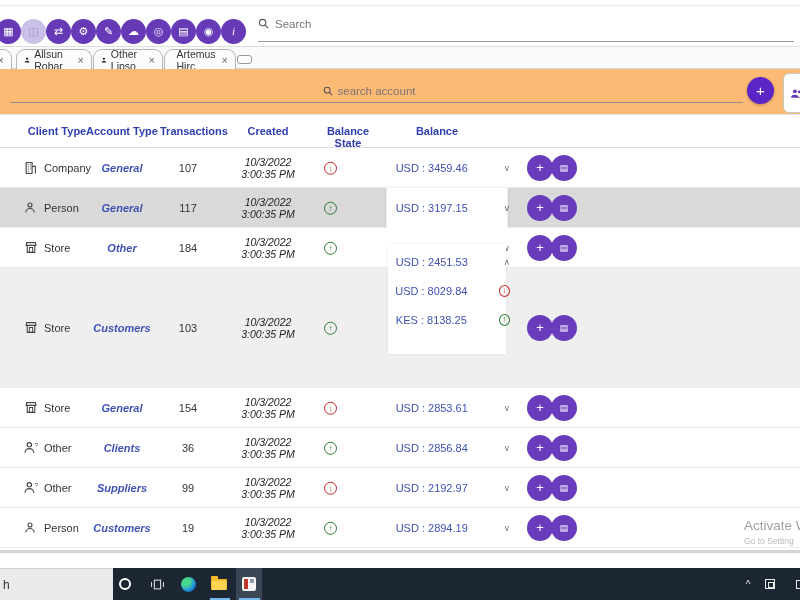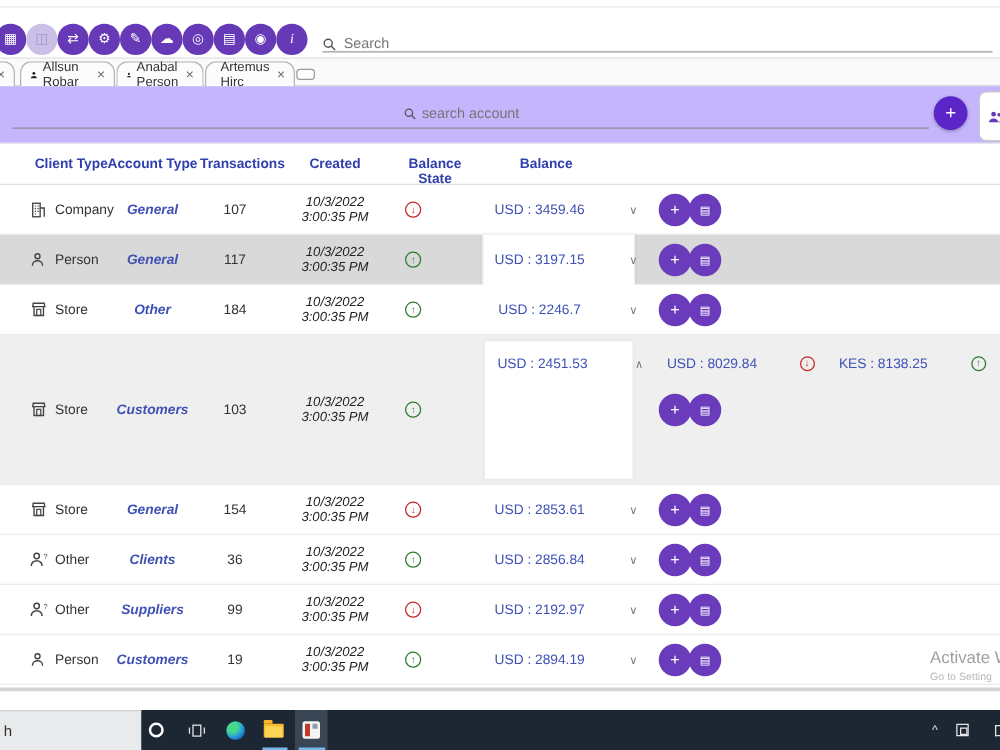--- a/index.html
+++ b/index.html
@@ -5,33 +5,33 @@
   * { margin:0; padding:0; box-sizing:border-box; }
   body { font-family:"Liberation Sans", sans-serif; background:#fff; }
   #screen { position:relative; width:800px; height:600px; background:#fff; overflow:hidden; }
 
   
   .toolbar { position:absolute; left:0; top:0; width:800px; height:47px; background:#fff; border-bottom:1px solid #dcdcdc; }
   .toolbar::before { content:""; position:absolute; left:0; top:5px; width:800px; height:1px; background:#ececec; }
   .tool-btn { position:absolute; top:19px; width:25px; height:25px; border-radius:50%; background:#6639b7; color:#fff;
               display:flex; align-items:center; justify-content:center; font-size:11px; line-height:1; cursor:pointer; }
   .tool-btn.disabled { background:#c9bfe7; color:#a292d6; }
-  .top-search { position:absolute; left:258px; top:18px; width:536px; height:24px; border-bottom:1px solid #9a9a9a; display:flex; align-items:flex-end; gap:6px; }
+  .top-search { position:absolute; left:258px; top:18px; width:536px; height:24px; border-bottom:1px solid #9a9a9a; display:flex; align-items:flex-start; gap:6px; }
   .top-search input { border:none; outline:none; background:transparent; font-size:11.5px; color:#444; width:480px; font-family:inherit; }
   .mag { flex:0 0 auto; }
 
   
   .tabbar { position:absolute; left:0; top:47px; width:800px; height:22px; background:#fafafa; border-bottom:1px solid #d7d7d7; }
   .tab { position:absolute; top:2px; height:20px; background:#fcfcfc; border:1px solid #b5b5b5; border-bottom:none;
          border-radius:9px 9px 0 0; display:flex; align-items:center; gap:4px; padding:0 7px; font-size:10.5px; color:#333; cursor:pointer; }
   .tab .close { color:#666; font-size:11px; margin-left:2px; cursor:pointer; }
   .newtab { position:absolute; left:237px; top:8px; width:15px; height:9px; border:1px solid #9a9a9a; border-radius:3px; background:#fdfdfd; cursor:pointer; }
 
   
-  .acct-row { position:absolute; left:0; top:69px; width:800px; height:46px; background:#c4b5fd; border-bottom:1px solid #e3e3e3; }
+  .acct-row { position:absolute; left:0; top:69px; width:800px; height:46px; background:#fdba74; border-bottom:1px solid #e3e3e3; }
   .acct-search { position:absolute; left:10px; top:12px; width:733px; height:22px; border-bottom:1px solid #8f8f8f; }
   .acct-search input { width:100%; border:none; outline:none; background:transparent; text-align:center; font-size:11.5px; color:#555; font-family:inherit; }
   .acct-search .mag { position:absolute; left:313px; top:5px; }
   .add-account { position:absolute; left:747px; top:77px; width:27px; height:27px; border-radius:50%; background:#5c25c8; color:#fff;
                  font-size:15px; display:flex; align-items:center; justify-content:center; cursor:pointer; box-shadow:0 1px 3px rgba(0,0,0,.3); }
   .side-card { position:absolute; left:783px; top:73px; width:30px; height:40px; background:#fff; border:1px solid #c9c9c9; border-radius:6px 0 0 6px;
                display:flex; align-items:center; padding-left:6px; color:#6639b7; font-size:12px; cursor:pointer; }
 
   
   .thead { position:absolute; left:0; top:115px; width:800px; height:33px; background:#fff; border-bottom:1px solid #e0e0e0; }
@@ -61,21 +61,21 @@
   .state.mini { width:12px; height:12px; }
   .c-balance { left:390px; width:120px; }
   .balance-line { display:flex; align-items:center; height:18px; cursor:pointer;gap:24px; }
   .balance-label { display:inline-block; width:88px; text-align:center; font-size:11px; color:#3f51b5; }
   .chev { color:#777; font-size:9px; margin-left:6px; }
   .state-slot { margin-left:2px; }
   .row .c-balance.boxed::before { content:""; position:absolute; left:-4px; top:-11px; width:120px; height:39px; background:#fff; border:1px solid #f0f0f0; box-shadow:0 0 3px rgba(0,0,0,.08); }
   .row.selected .c-balance.boxed::before { top:-12px; height:40px; }
   .row.expanded .c-balance { top:60px; }
   .row.expanded .c-balance.boxed::before { left:-2px; top:-46px; width:118px; height:110px; border:none; box-shadow:0 0 4px rgba(0,0,0,.06); }
-  .row.expanded .balance-list { position:relative; display:flex; flex-direction:row; gap:11px; transform:translateY(-37px); }
+  .row.expanded .balance-list { position:relative; display:flex; flex-direction:column; gap:11px; transform:translateY(-37px); }
   .balance-list { position:relative; }
   .c-actions { left:527px; width:60px; height:26px; }
   .act-btn { position:absolute; width:26px; height:26px; border-radius:50%; background:#6a3cbb; color:#fff; border:none;
              display:flex; align-items:center; justify-content:center; cursor:pointer; font-size:13px; }
   .act-btn.second { left:24px; font-size:9px; }
 
   
   .scrollband { position:absolute; left:0; top:550px; width:800px; height:3px; background:#d4d4d4; }
   .watermark1 { position:absolute; left:744px; top:518px; width:56px; font-size:13.5px; color:#9f9f9f; white-space:nowrap; overflow:hidden; }
   .watermark2 { position:absolute; left:744px; top:536px; width:56px; font-size:8.5px; color:#b8b8b8; white-space:nowrap; overflow:hidden; }
@@ -155,21 +155,21 @@
           <path d="M3 22a9 7 0 0 1 18 0z" fill="#222"></path>
         </svg>
       <span>Allsun Robar</span>
       <span class="close">×</span>
     </div>
     <div class="tab" style="left:93px;width:70px">
       <svg width="10" height="10" viewBox="0 0 24 24">
           <circle cx="12" cy="7" r="4.5" fill="#222"></circle>
           <path d="M3 22a9 7 0 0 1 18 0z" fill="#222"></path>
         </svg>
-      <span>Anabal Person</span>
+      <span>Other Lipso</span>
       <span class="close">×</span>
     </div>
     <div class="tab" style="left:164px;width:72px">
       <svg width="10" height="10" viewBox="0 0 24 24">
           <circle cx="12" cy="7" r="4.5" fill="#222"></circle>
           <path d="M3 22a9 7 0 0 1 18 0z" fill="#222"></path>
         </svg>
       <span>Artemus Hirc</span>
       <span class="close">×</span>
     </div>

